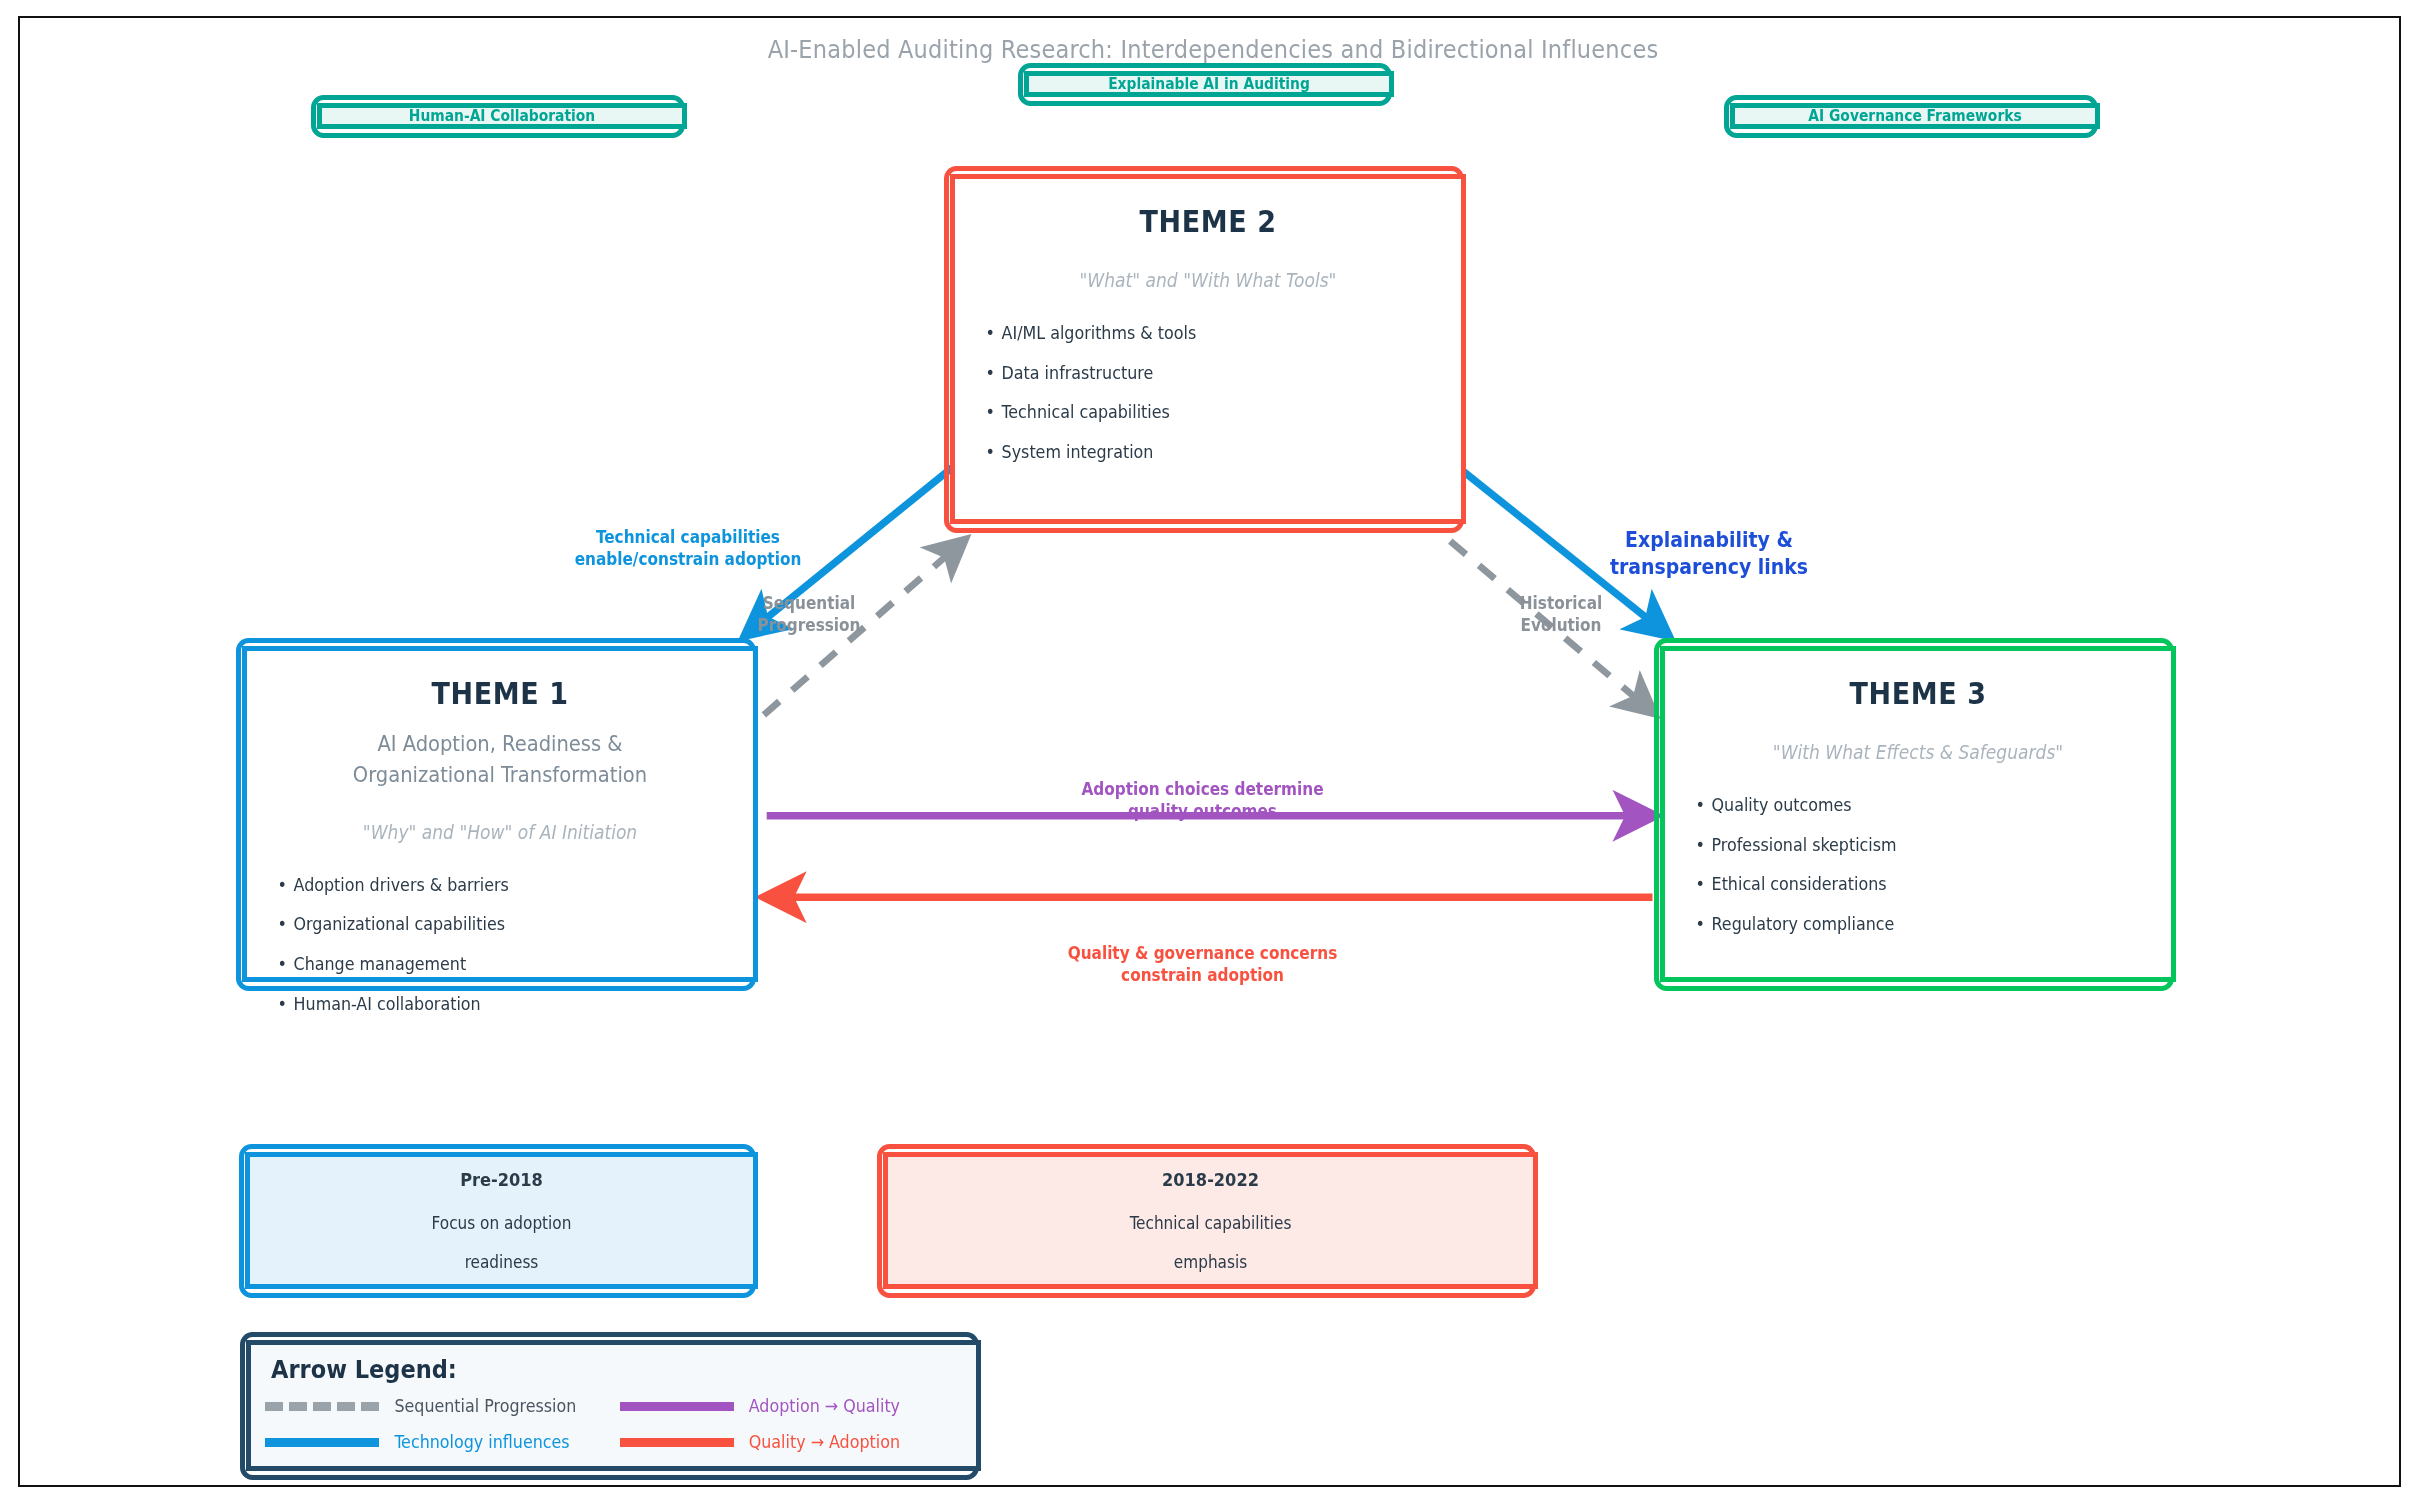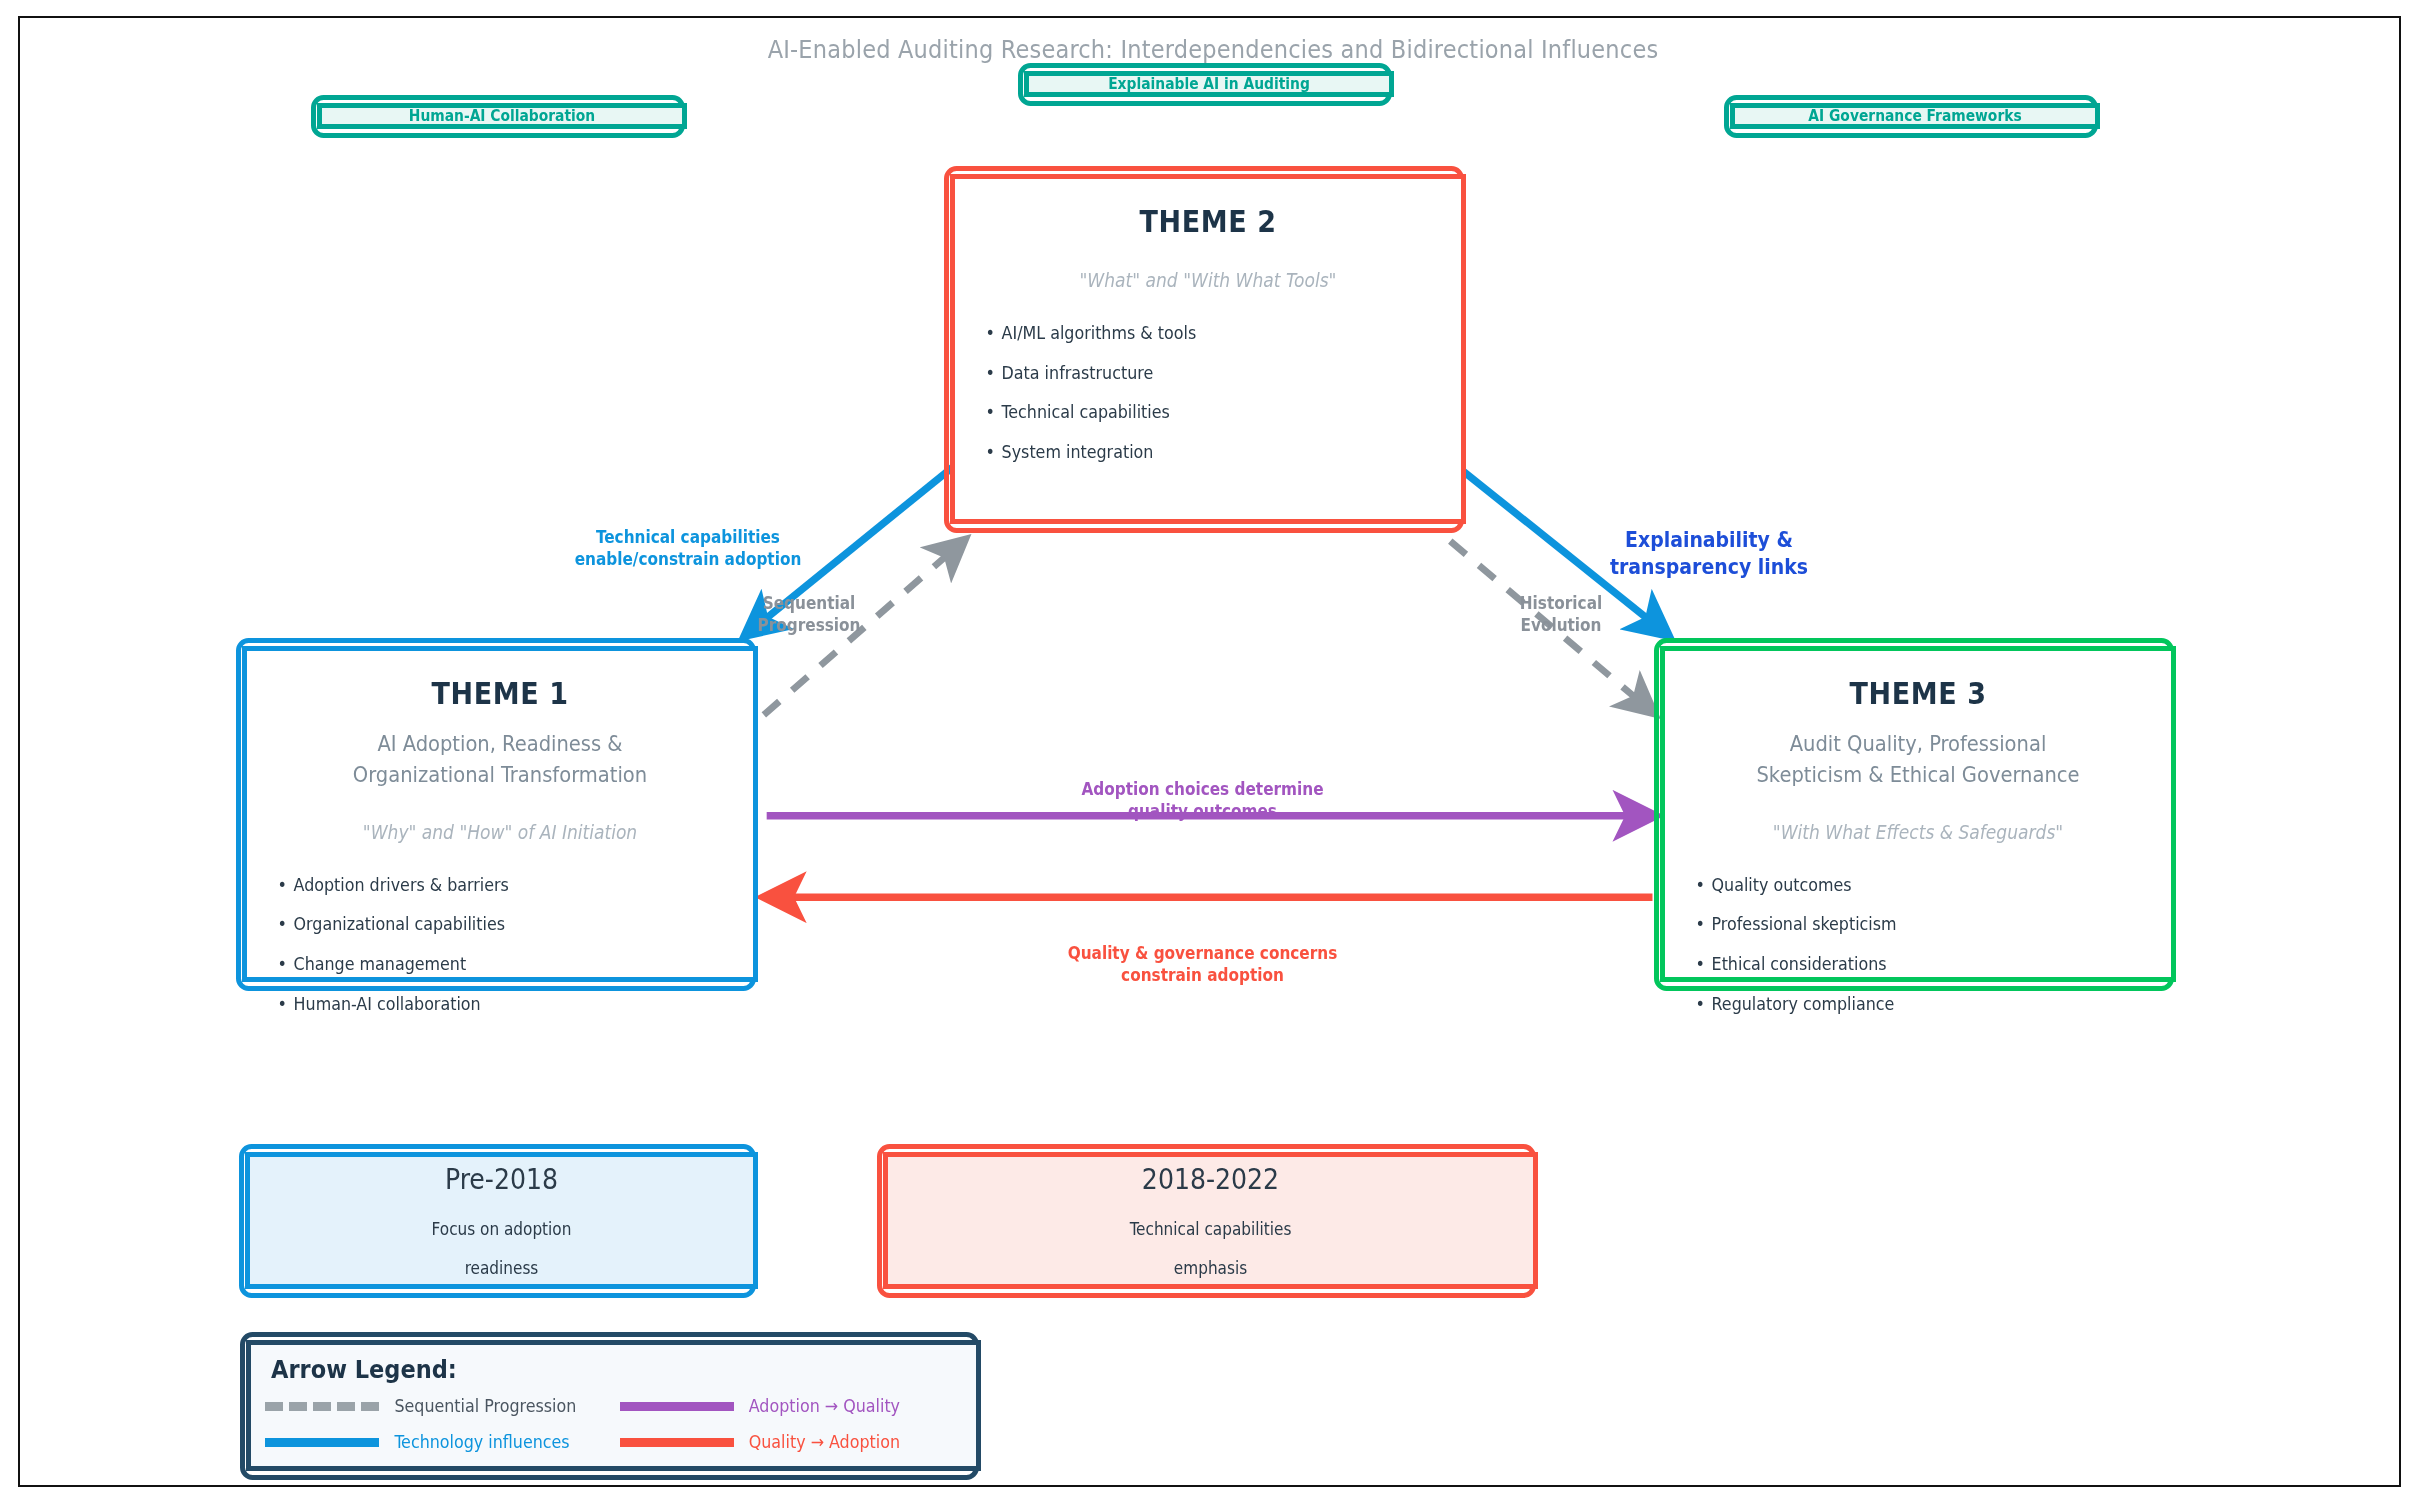--- a/index.html
+++ b/index.html
@@ -68,21 +68,21 @@
   }
   .theme li::before{content:"\2022";margin-right:6.8px;color:#2b3b49;}
 
   #theme1{--bc:#0d94dd;left:242px; top:646px;width:516px;height:336px;}
   #theme2{--bc:#f9513f;left:950px;top:174px; width:516px;height:350px;}
   #theme3{--bc:#02c65c;left:1660px;top:646px;width:516px;height:336px;}
 
   
   .era{height:137px;}
   .era .content{display:flex;flex-direction:column;align-items:center;justify-content:center;}
-  .era .e-title{font-size:28px;color:#2b3b49;margin-bottom:23px;}
+  .era .e-title{font-size:18px;color:#2b3b49;margin-bottom:23px;font-weight:bold;}
   .era .e-l1{font-size:17px;color:#2b3b49;margin-bottom:19.4px;}
   .era .e-l2{font-size:17px;color:#2b3b49;}
   #era1{--bc:#0d94dd;--bg:#e4f2fb;left:245px; top:1152px;width:513px;}
   #era2{--bc:#f9513f;--bg:#fdeae7;left:883px;top:1152px;width:655px;}
   #era3{--bc:#02c65c;--bg:#e4f6ea;left:1663px;top:1152px;width:513px;}
 
   
   #legend{--bc:#234a66;--bg:#f6f9fc;left:246px;top:1340px;width:735px;height:131px;}
   #legend .content{padding:12.5px 19.4px;}
   .legend-title{font-size:25px;font-weight:700;color:#1d3448;margin:2.3px 0 12.5px 5.7px;}
@@ -205,22 +205,20 @@
         <li>Human-AI collaboration</li>
       </ul>
     </div>
   </div>
 
   <div class="sk theme" id="theme3">
     <div class="outer"></div>
     <div class="inner"></div>
     <div class="content">
       <div class="t-title">THEME 3</div>
-      <div class="t-sub">Audit Quality, Professional
-Skepticism &amp; Ethical Governance</div>
       <div class="t-quote">"With What Effects &amp; Safeguards"</div>
       <ul>
         <li>Quality outcomes</li>
         <li>Professional skepticism</li>
         <li>Ethical considerations</li>
         <li>Regulatory compliance</li>
       </ul>
     </div>
   </div>
 

